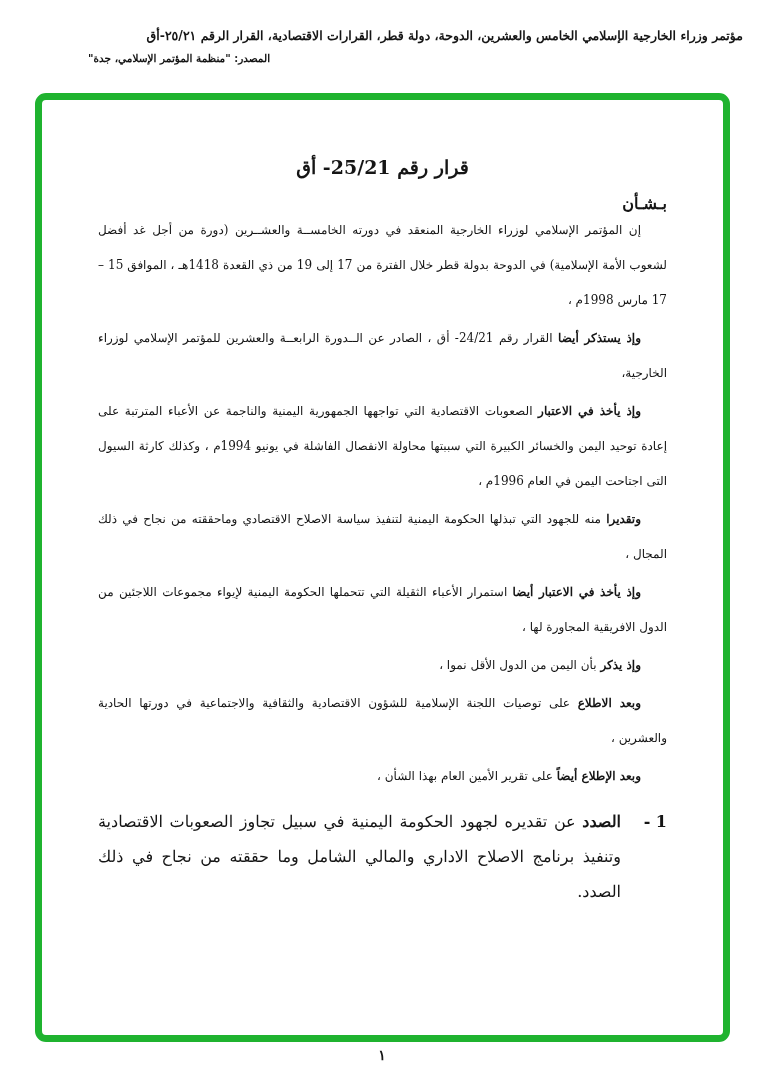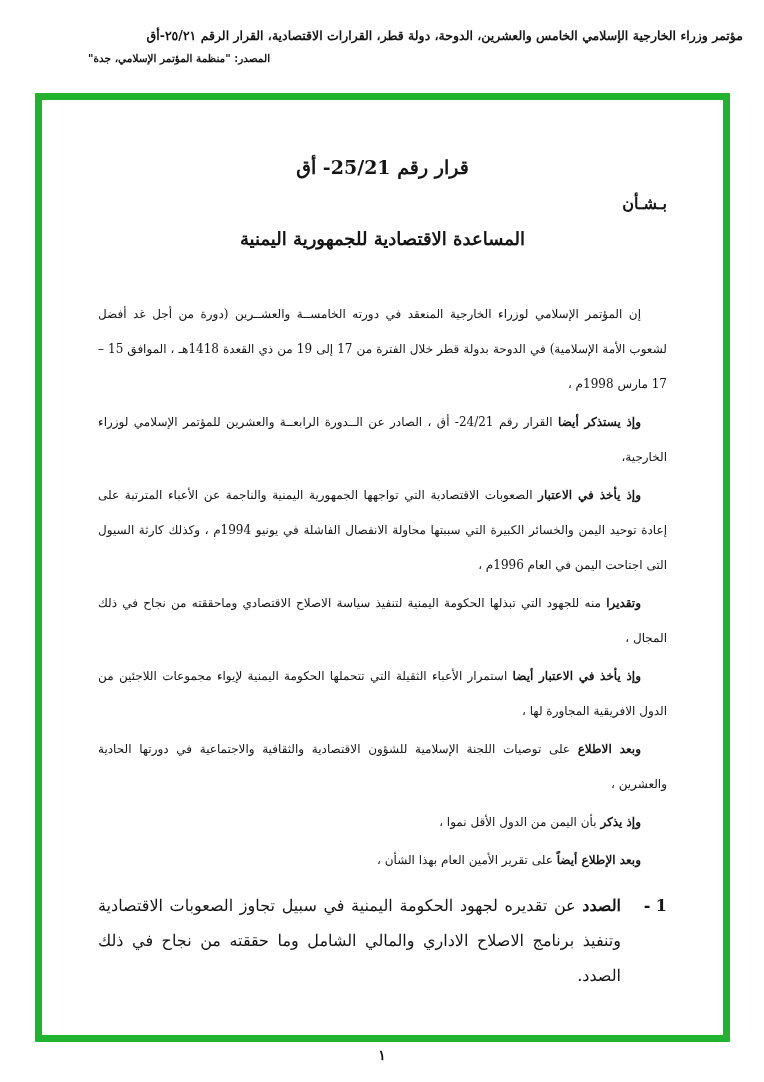--- a/index.html
+++ b/index.html
@@ -22,21 +22,21 @@
     position: absolute; top: 52px; left: 88px;
     direction: rtl;
     font-size: 10.5px; font-weight: bold;
   }
   
   .frame {
     position: absolute; left: 35px; top: 93px;
     width: 695px; height: 949px;
     box-sizing: border-box;
     border: 7px solid #1fb32f;
-    border-radius: 1px;
+    border-radius: 11px;
     background: #ffffff;
   }
   .content {
     position: absolute; top: 0; left: 0; right: 0; bottom: 0;
     padding: 0 56px;
     direction: rtl;
   }
   .title1 {
     margin-top: 56px;
     text-align: center; font-weight: bold; font-size: 19px;
@@ -86,36 +86,35 @@
 <body>
 
 <div class="hdr1">مؤتمر وزراء الخارجية الإسلامي الخامس والعشرين، الدوحة، دولة قطر، القرارات الاقتصادية، القرار الرقم ٢٥/٢١-أق</div>
 <div class="hdr2">المصدر:  "منظمة المؤتمر الإسلامي، جدة"</div>
 
 <div class="frame">
   <div class="content">
 
     <div class="title1">قرار رقم 25/21- أق</div>
     <div class="title2">بـشـأن</div>
-    <div class="title3">المساعدة الاقتصادية للجمهورية اليمنية</div>
 
     <p class="para"><b></b><span>إن المؤتمر الإسلامي لوزراء الخارجية المنعقد في دورته الخامســة والعشــرين (دورة من أجل غد أفضل لشعوب الأمة الإسلامية) في الدوحة بدولة قطر خلال الفترة من 17 إلى 19 من ذي القعدة 1418هـ ، الموافق 15 – 17 مارس 1998م ،</span></p>
 
 
     <p class="para"><b>وإذ يستذكر أيضا</b><span> القرار رقم 24/21- أق ، الصادر عن الــدورة الرابعــة والعشرين للمؤتمر الإسلامي لوزراء الخارجية،</span></p>
 
     <p class="para"><b>وإذ يأخذ في الاعتبار</b><span> الصعوبات الاقتصادية التي تواجهها الجمهورية اليمنية والناجمة عن الأعباء المترتبة على إعادة توحيد اليمن والخسائر الكبيرة التي سببتها محاولة الانفصال الفاشلة في يونيو 1994م ، وكذلك كارثة السيول التى اجتاحت اليمن في العام 1996م ،</span></p>
 
     <p class="para"><b>وتقديرا</b><span> منه للجهود التي تبذلها الحكومة اليمنية لتنفيذ سياسة الاصلاح الاقتصادي وماحققته من نجاح في ذلك المجال ،</span></p>
 
     <p class="para"><b>وإذ يأخذ في الاعتبار أيضا</b><span> استمرار الأعباء الثقيلة التي تتحملها الحكومة اليمنية لإيواء مجموعات اللاجئين من الدول الافريقية المجاورة لها ،</span></p>
 
+    <p class="para"><b>وإذ يذكر</b><span> بأن اليمن من الدول الأقل نموا ،</span></p>
+
     <p class="para"><b>وبعد الاطلاع</b><span> على توصيات اللجنة الإسلامية للشؤون الاقتصادية والثقافية والاجتماعية في دورتها الحادية والعشرين ،</span></p>
-
-    <p class="para"><b>وإذ يذكر</b><span> بأن اليمن من الدول الأقل نموا ،</span></p>
 
     <p class="para"><b>وبعد الإطلاع أيضاً</b><span> على تقرير الأمين العام بهذا الشأن ،</span></p>
 
     <div class="item">
       <div class="num">1 -</div>
       <div class="itext"><b>الصدد</b><span> عن تقديره لجهود الحكومة اليمنية في سبيل تجاوز الصعوبات الاقتصادية وتنفيذ برنامج الاصلاح الاداري والمالي الشامل وما حققته من نجاح في ذلك الصدد.</span></div>
     </div>
 
   </div>
 </div>

